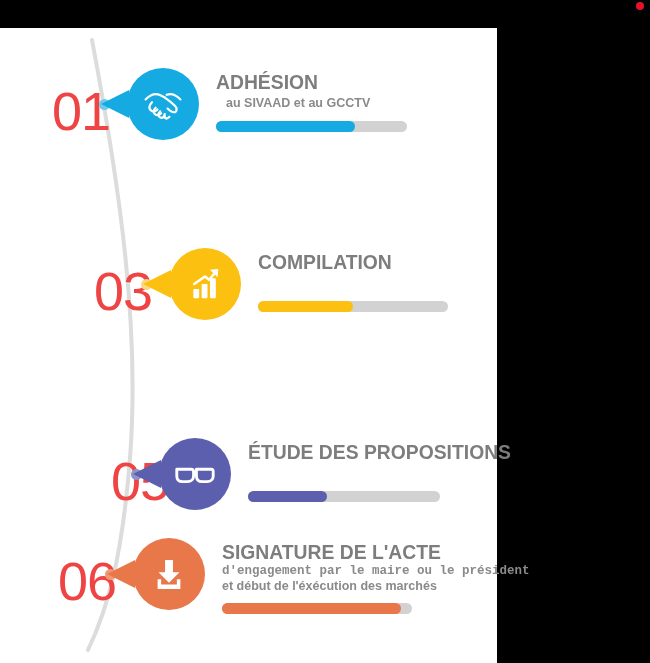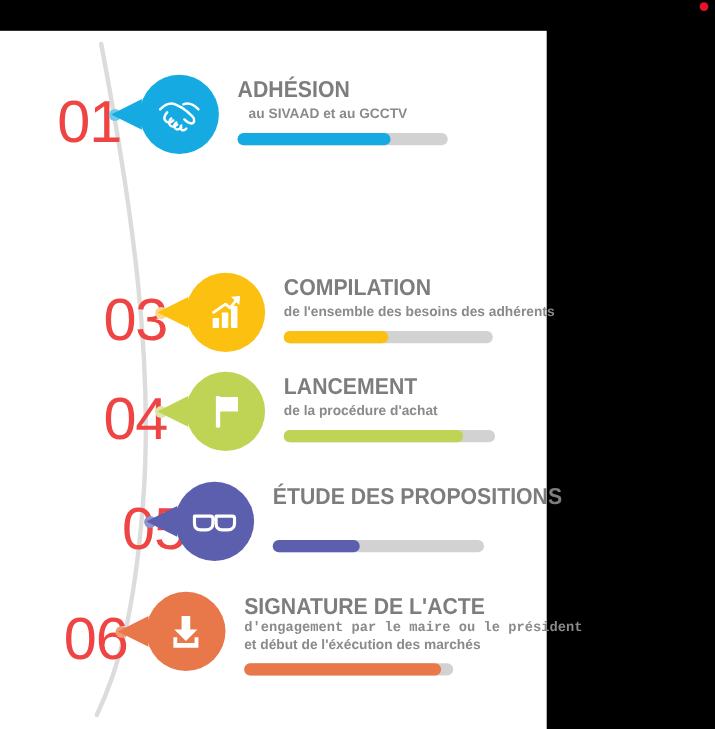--- a/index.html
+++ b/index.html
@@ -90,43 +90,25 @@
           <svg width="40" height="40" viewBox="0 0 48 48" fill="#fff" stroke="none">
             <rect x="10" y="30" width="7" height="11" rx="1"></rect>
             <rect x="20" y="24" width="7" height="17" rx="1"></rect>
             <rect x="30" y="17" width="7" height="24" rx="1"></rect>
             <path d="M11 24 L24 15 L29 19 L38 8" stroke="#fff" stroke-width="3" fill="none" stroke-linecap="round" stroke-linejoin="round"></path>
             <path d="M30 7 L40 6 L39 16 Z"></path>
           </svg>
         </span>
       </div>
       <div class="title" style="left:258px;">COMPILATION</div>
-      <div class="subtitle" style="left:258px;">de l'ensemble des besoins des adhérents</div>
       <div class="bar" style="left:258px;top:55px;width:190px;">
         <div class="fill" style="width:50%;background:#fcc011;"></div>
       </div>
     </div>
 
-    <div class="step" style="left:0;top:308px;width:497px;">
-      <div class="num" style="left:94px;">04</div>
-      <div class="node" style="left:141px;background:#dbe8a9;"></div>
-      <div class="bubble" style="left:169px;color:#bfd455;background:#bfd455;">
-        <span class="glyph">
-          <svg width="42" height="42" viewBox="0 0 48 48" fill="#fff" stroke="none">
-            <rect x="14" y="8" width="4.5" height="33" rx="1.5"></rect>
-            <path d="M18 9 H37 V24 H18 Z"></path>
-          </svg>
-        </span>
-      </div>
-      <div class="title" style="left:258px;">LANCEMENT</div>
-      <div class="subtitle" style="left:258px;">de la procédure d'achat</div>
-      <div class="bar" style="left:258px;top:55px;width:192px;">
-        <div class="fill" style="width:85%;background:#bfd455;"></div>
-      </div>
-    </div>
 
     <div class="step" style="left:0;top:408px;width:497px;">
       <div class="num" style="left:84px;margin-left:27px;">05</div>
       <div class="node" style="left:131px;background:#8f92cb;"></div>
       <div class="bubble" style="left:159px;color:#5b5fae;background:#5b5fae;">
         <span class="glyph">
           <svg width="46" height="46" viewBox="0 0 48 48" fill="none" stroke="#fff" stroke-width="3" stroke-linejoin="round">
             <path d="M5 19 H20 C21.5 19,22.5 20,22.5 21.5 V26 C22.5 29.5,20 32,16 32 H11 C7 32,5 29.5,5 26 Z" fill="#5b5fae"></path>
             <path d="M25.5 19 H41 C42.5 19,43 20,43 21.5 V26 C43 29.5,40.5 32,36.5 32 H31.5 C27.5 32,25.5 29.5,25.5 26 Z" fill="#5b5fae"></path>
             <path d="M22.5 22 H25.5"></path>

